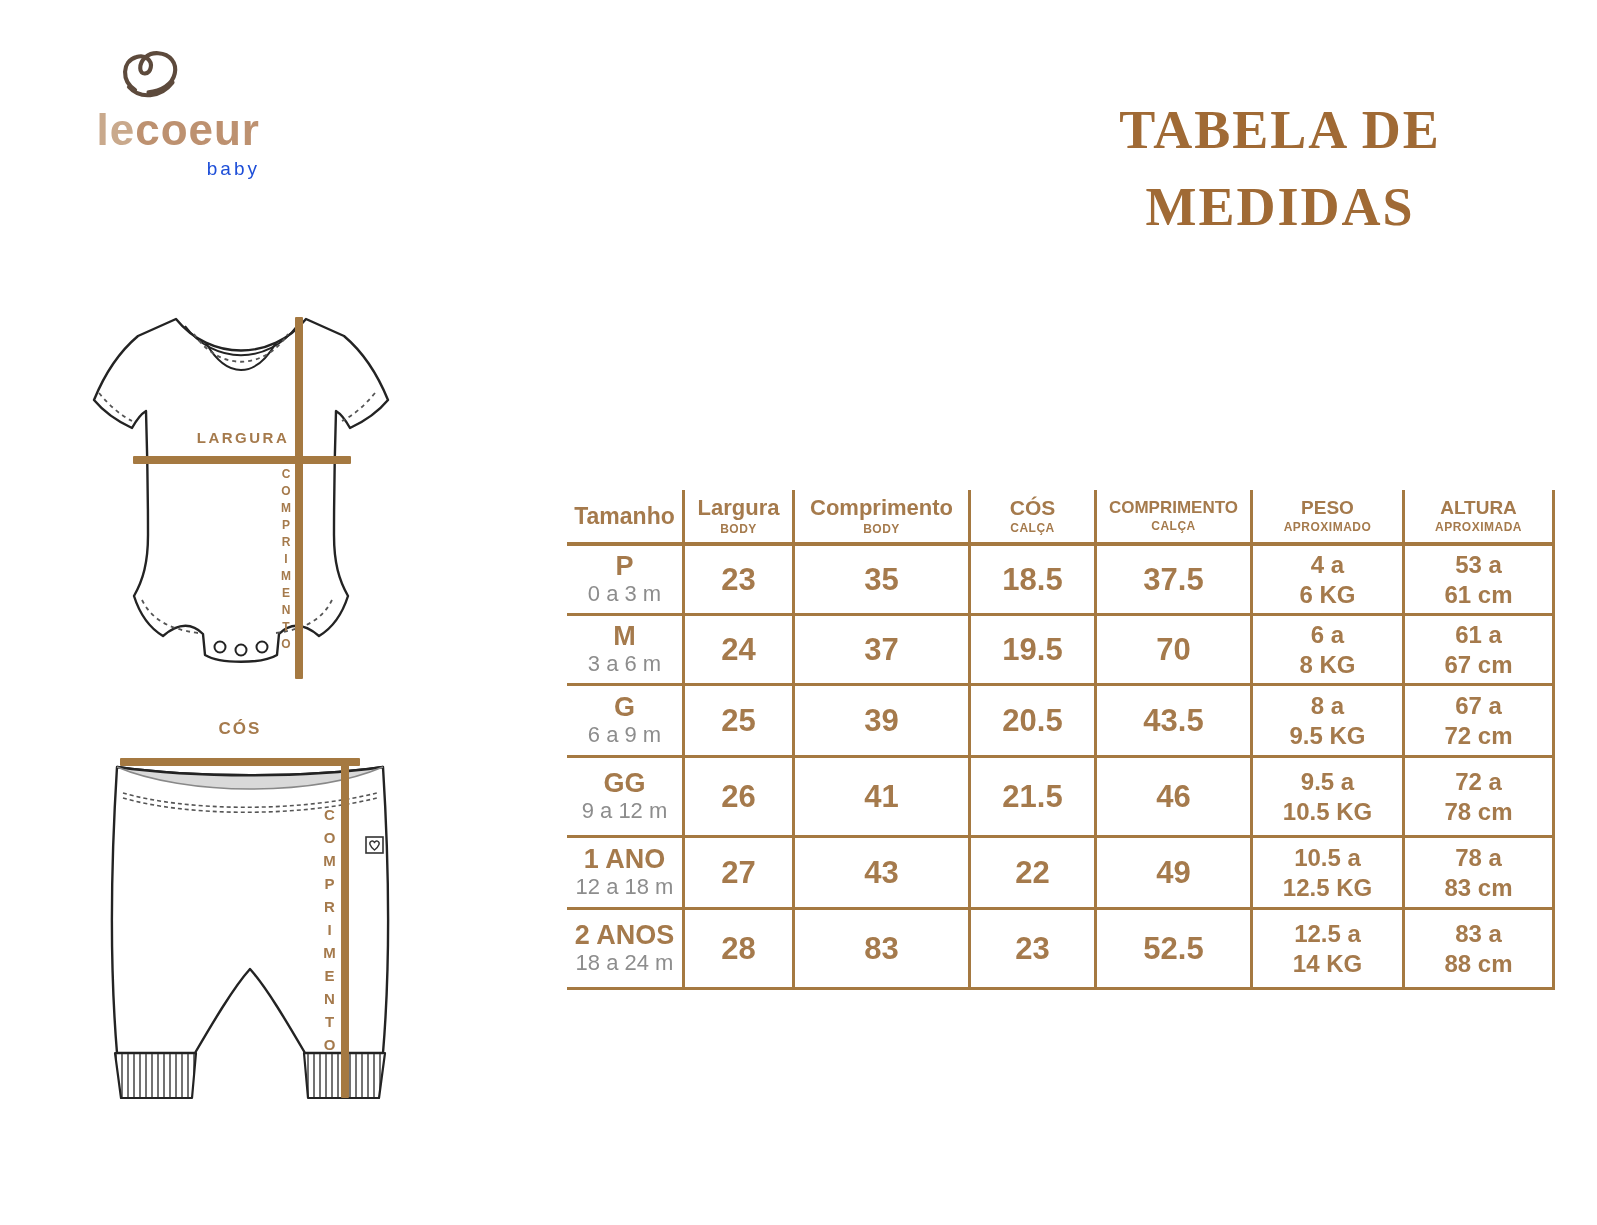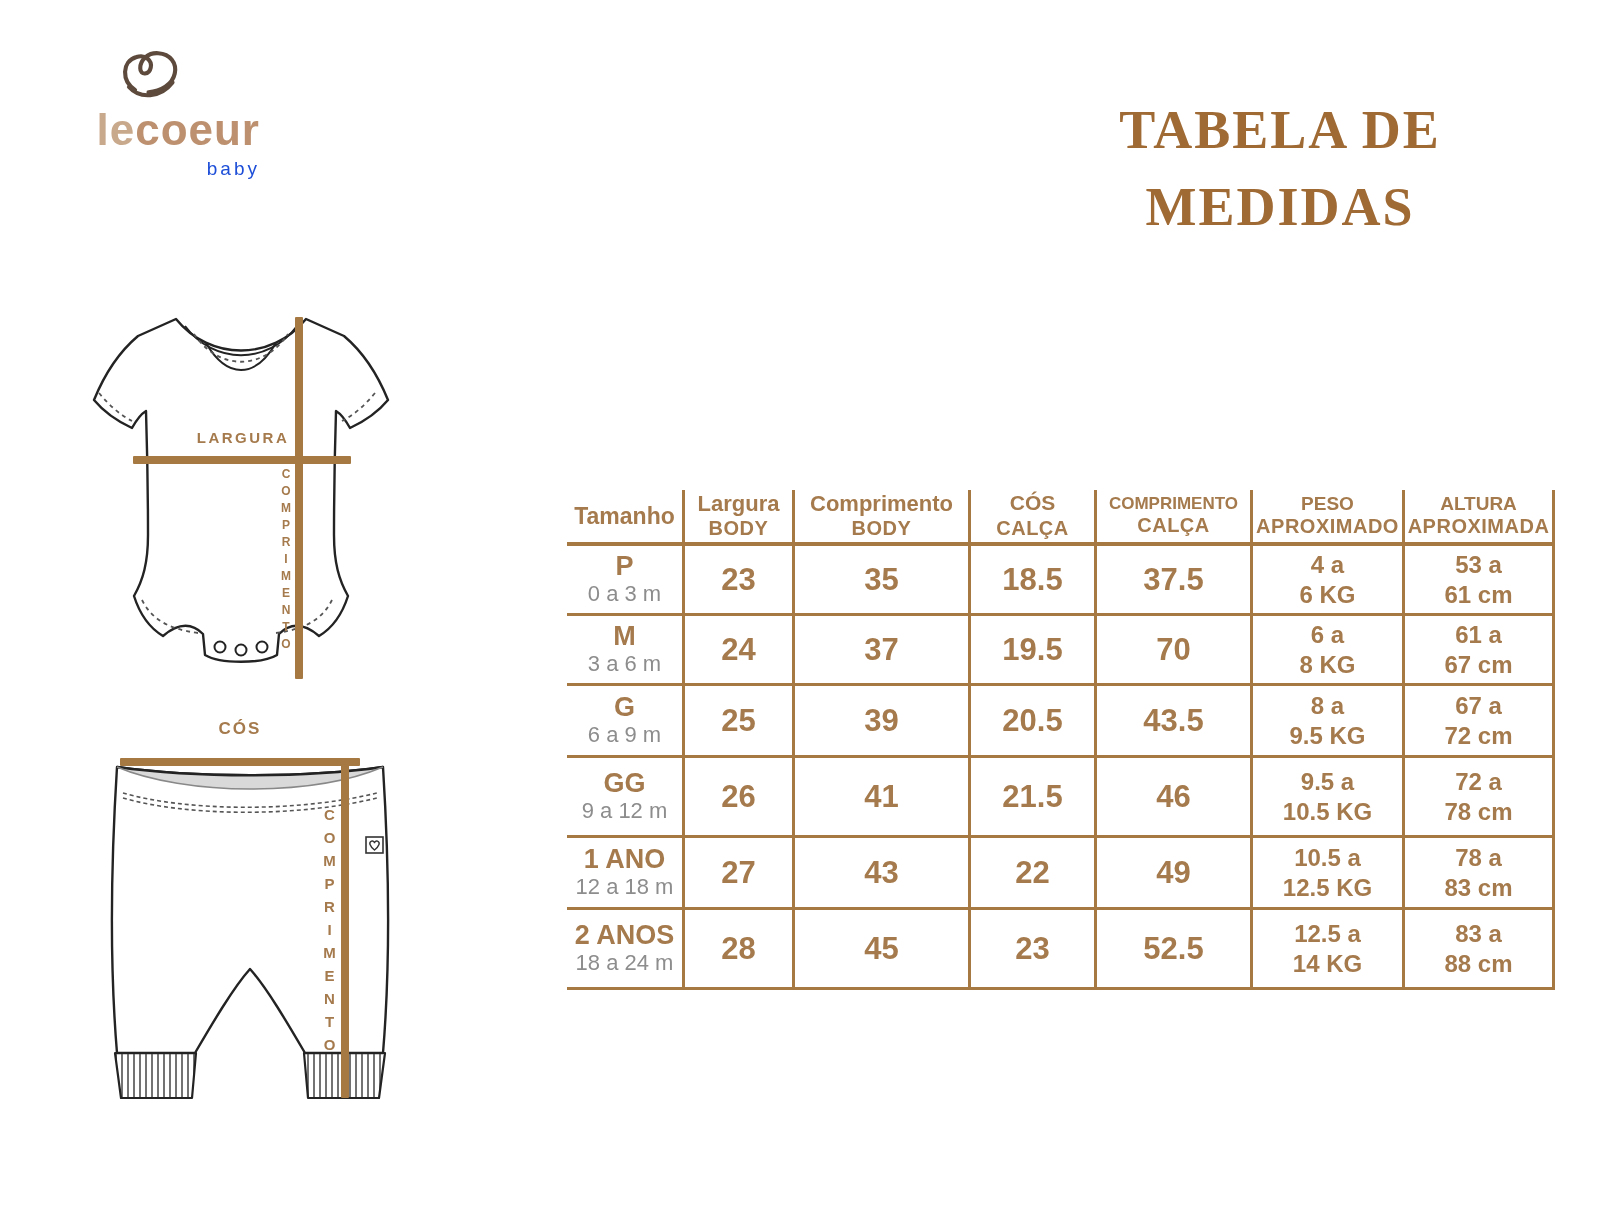--- a/index.html
+++ b/index.html
@@ -52,21 +52,21 @@
        grid-template-columns:115px 110px 176px 126px 156px 152px 150px;
        grid-template-rows:56px 70px 70px 72px 80px 72px 80px;
        border-right:3px solid var(--line);}
   .c{display:flex;flex-direction:column;align-items:center;justify-content:center;
      border-bottom:3px solid var(--line);color:var(--brown-text);text-align:center;}
   .c.vl{border-left:3px solid var(--line);}
   .hc{border-bottom-width:4px;}
   .th-main{font-weight:bold;line-height:1.05;}
   .s22{font-size:22px;} .s23{font-size:23px;} .s21{font-size:21px;}
   .s17{font-size:17px;} .s19{font-size:19px;}
-  .th-sub{font-weight:bold;font-size:20px;margin-top:2px;letter-spacing:0.5px;}
+  .th-sub{font-weight:bold;font-size:12px;margin-top:2px;letter-spacing:0.5px;}
   .size-main{font-weight:bold;font-size:27px;line-height:1.05;}
   .size-sub{font-size:22px;color:var(--gray);font-weight:normal;margin-top:1px;}
   .num{font-weight:bold;font-size:31px;}
   .range span{display:block;font-weight:bold;font-size:24px;line-height:1.22;}
 </style>
 </head>
 <body>
 
 <div class="canvas">
 
@@ -268,21 +268,21 @@
     <div class="c vl range">
         <span>78 a</span>
         <span>83 cm</span>
       </div>
 
     <div class="c">
         <span class="size-main">2 ANOS</span>
         <span class="size-sub">18 a 24 m</span>
       </div>
     <div class="c vl num">28</div>
-    <div class="c vl num">45</div>
+    <div class="c vl num">83</div>
     <div class="c vl num">23</div>
     <div class="c vl num">52.5</div>
     <div class="c vl range">
         <span>12.5 a</span>
         <span>14 KG</span>
       </div>
     <div class="c vl range">
         <span>83 a</span>
         <span>88 cm</span>
       </div>

